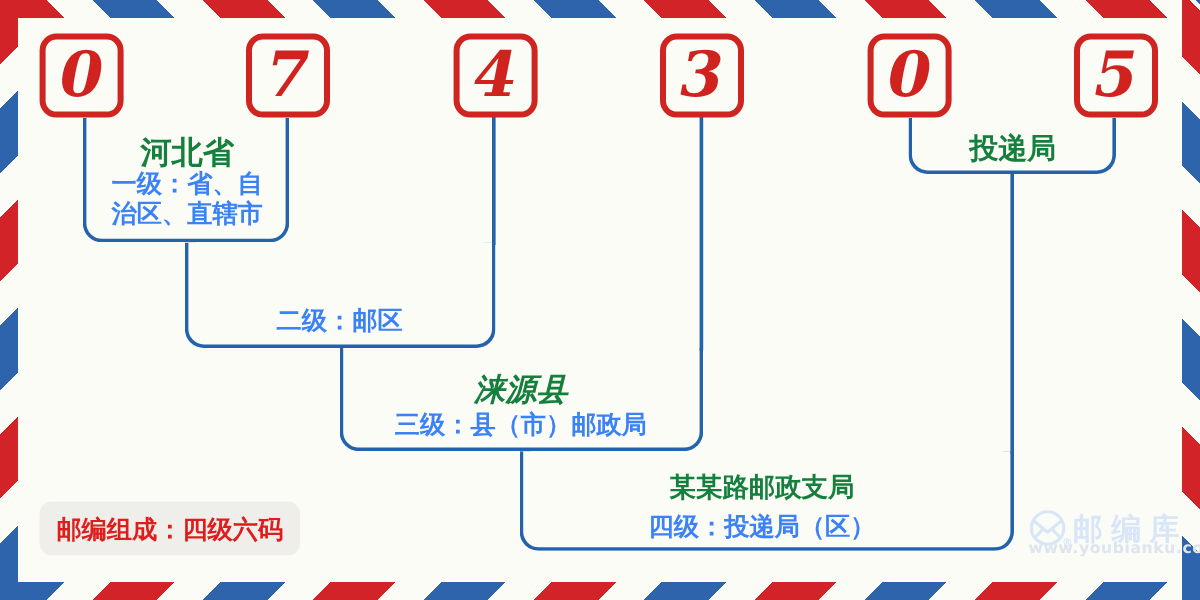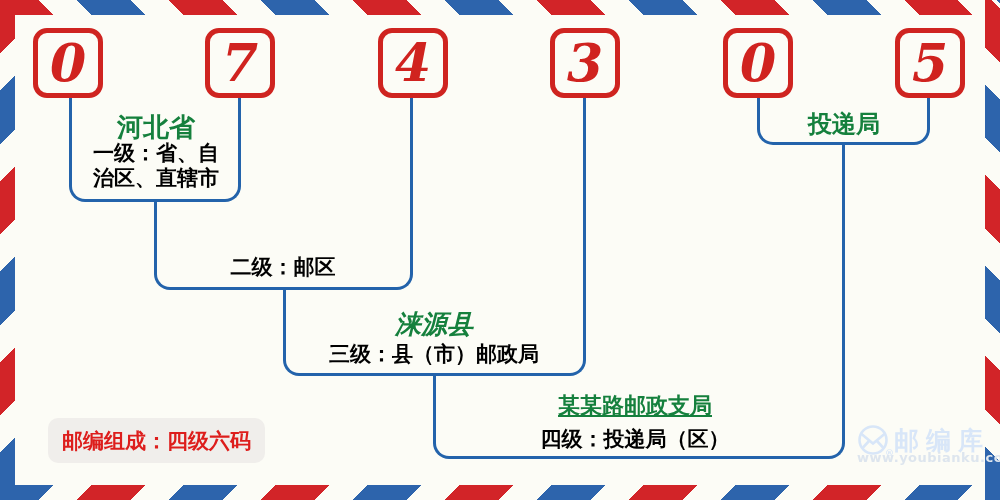--- a/index.html
+++ b/index.html
@@ -35,25 +35,25 @@
   .bracket{
     position:absolute;box-sizing:border-box;z-index:2;
     border-left:3px solid #2363ab;border-right:3px solid #2363ab;border-bottom:3px solid #2363ab;
     border-radius:0 0 16px 16px;
   }
   .vline{position:absolute;width:3px;background:#2363ab;z-index:2;}
 
   
   .lbl{position:absolute;z-index:4;text-align:center;font-weight:bold;white-space:pre-line;}
   .lbl-blue{color:#15803d;}
-  .lbl-red{color:#000000;}
+  .lbl-red{color:#3b82f6;}
 
   
   .pill{
-    position:absolute;left:48px;top:418px;width:217px;height:45px;z-index:4;
+    position:absolute;left:33px;top:418px;width:217px;height:45px;z-index:4;
     background:#f0eeeb;border-radius:10px;
     display:flex;align-items:center;justify-content:center;
     color:#dd1e1c;font-weight:bold;font-size:21px;
   }
 
   
   .wm{position:absolute;z-index:4;}
   .wm-brand{
     left:894px;top:424px;width:110px;
     color:#d8e6f8;font-weight:bold;font-size:25px;letter-spacing:7px;white-space:nowrap;
@@ -100,21 +100,21 @@
 <div class="vline" style="left:583px;top:97px;height:195px;"></div>
 <div class="bracket" style="left:433px;top:376px;width:412px;height:83px;"></div>
 <div class="vline" style="left:842px;top:143px;height:235px;"></div>
 
 <div class="lbl lbl-blue" style="left:76px;top:110px;width:160px;font-size:26px;">河北省</div>
 <div class="lbl lbl-red" style="left:56px;top:141px;width:200px;font-size:21px;line-height:25px;">一级：省、自
 治区、直辖市</div>
 <div class="lbl lbl-red" style="left:183px;top:253px;width:200px;font-size:21px;">二级：邮区</div>
 <div class="lbl lbl-blue" style="left:354px;top:307px;width:160px;font-size:26px;font-style:italic;">涞源县</div>
 <div class="lbl lbl-red" style="left:284px;top:340px;width:300px;font-size:21px;font-family:Liberation Serif, serif;">三级：县（市）邮政局</div>
-<div class="lbl lbl-blue" style="left:485px;top:391px;width:300px;font-size:22px;text-decoration:underline;">某某路邮政支局</div>
+<div class="lbl lbl-blue" style="left:485px;top:391px;width:300px;font-size:22px;">某某路邮政支局</div>
 <div class="lbl lbl-red" style="left:485px;top:425px;width:300px;font-size:21px;">四级：投递局（区）</div>
 <div class="lbl lbl-blue" style="left:784px;top:108px;width:120px;font-size:24px;">投递局</div>
 
 <div class="pill">
   <span>邮编组成：四级六码</span>
 </div>
 
 <svg class="wm wm-icon" viewBox="0 0 34 34">
   <circle cx="17" cy="16" r="13.5" fill="none" stroke="#d8e6f8" stroke-width="2.6"></circle>
   <path d="M5.5 10 L17 19.5 L28.5 10" fill="none" stroke="#d8e6f8" stroke-width="2.6"></path>

